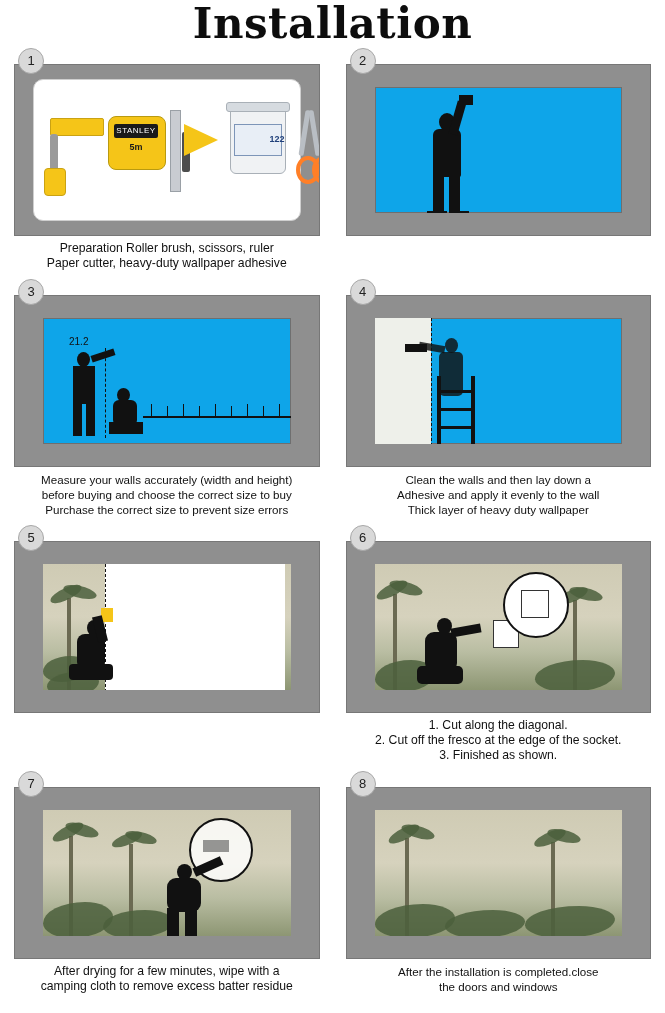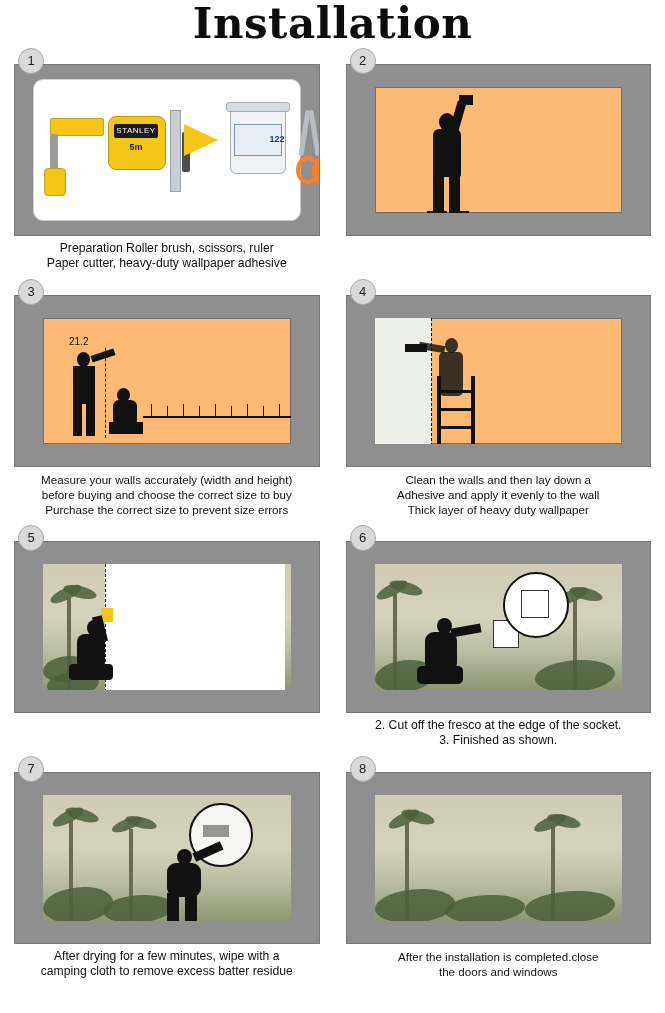--- a/index.html
+++ b/index.html
@@ -62,21 +62,21 @@
     box-sizing: border-box;
     overflow: hidden;
   }
   
   .frame .inner {
     position: absolute;
     left: 28px;
     top: 22px;
     right: 28px;
     bottom: 22px;
-    background: #fdba74;
+    background: #0ea5e9;
     box-shadow: 0 0 0 1px #6f6f6f inset;
     overflow: hidden;
   }
   .caption {
     text-align: center;
     font-size: 12.2px;
     line-height: 15px;
     padding: 5px 6px 8px 6px;
     color: #111;
     font-family: "Liberation Sans", sans-serif;
@@ -287,20 +287,21 @@
         <div class="socket" style="left:118px;top:56px;width:24px;height:26px;"></div>
         <div class="zoom-circle" style="left:128px;top:8px;width:62px;height:62px;"></div>
         <div class="socket" style="left:146px;top:26px;width:26px;height:26px;"></div>
         <div class="sil" style="left:62px;top:54px;width:15px;height:16px;border-radius:50%;"></div>
         <div class="sil" style="left:50px;top:68px;width:32px;height:40px;border-radius:9px;"></div>
         <div class="sil" style="left:76px;top:62px;width:30px;height:9px;transform:rotate(-10deg);"></div>
         <div class="sil" style="left:42px;top:102px;width:46px;height:18px;border-radius:5px;"></div>
       </div>
     </div>
     <div class="caption">
+      <div>1. Cut along the diagonal.</div>
       <div>2. Cut off the fresco at the edge of the socket.</div>
       <div>3. Finished as shown.</div>
     </div>
   </div>
 
   <div class="step">
     <div class="badge">7</div>
     <div class="frame">
       <div class="inner">
         <div class="mural"></div>

